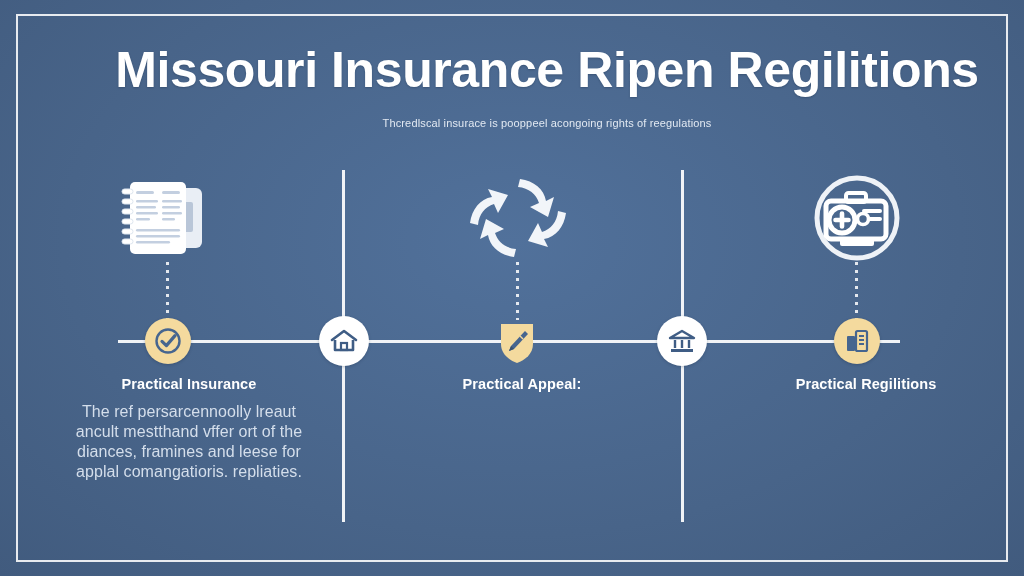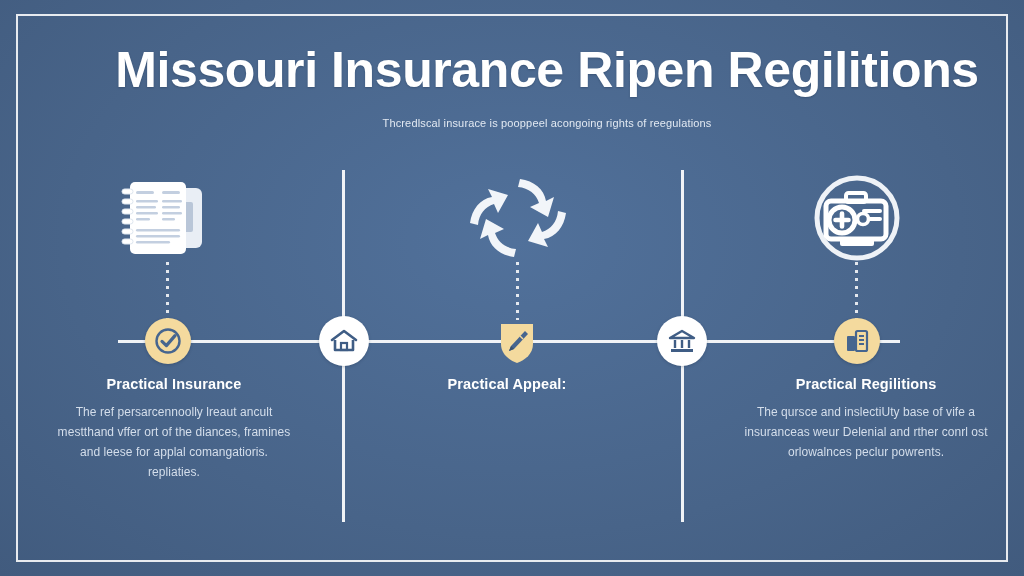--- a/index.html
+++ b/index.html
@@ -146,34 +146,34 @@
   .i2 { left: 458px; top: 172px; width: 120px; height: 92px; }
   .i3 { left: 796px; top: 172px; width: 122px; height: 92px; }
 
   
   .col {
     position: absolute;
     top: 376px;
     text-align: center;
     color: #dbe4ef;
   }
-  .col.c-1 { left: 56px;  width: 236px; }
-  .col.c-2 { left: 387px; width: 240px; }
+  .col.c-1 { left: 71px;  width: 236px; }
+  .col.c-2 { left: 402px; width: 240px; }
   .col.c-3 { left: 742px; width: 248px; }
 
   .col-head {
     font-size: 14.5px;
     font-weight: bold;
     color: #ffffff;
     margin-bottom: 10px;
     letter-spacing: 0.1px;
   }
 
   .col-body {
-    font-size: 12px;
+    font-size: 16px;
     line-height: 20px;
     color: #d4deeb;
     letter-spacing: 0.05px;
   }
 </style>
 </head>
 <body>
 
 <div class="poster">
 
@@ -302,16 +302,15 @@
     <div class="col-head">Practical Insurance</div>
     <div class="col-body">The ref persarcennoolly lreaut ancult mestthand vffer ort of the diances, framines and leese for applal comangatioris. repliaties.</div>
   </div>
 
   <div class="col c-2">
     <div class="col-head">Practical Appeal:</div>
   </div>
 
   <div class="col c-3">
     <div class="col-head">Practical Regilitions</div>
-    <div class="col-body">The qursce and inslectiUty base of vife a insuranceas weur Delenial and rther conrl ost orlowalnces peclur powrents.</div>
   </div>
 
 </div>
 
 </body></html>

